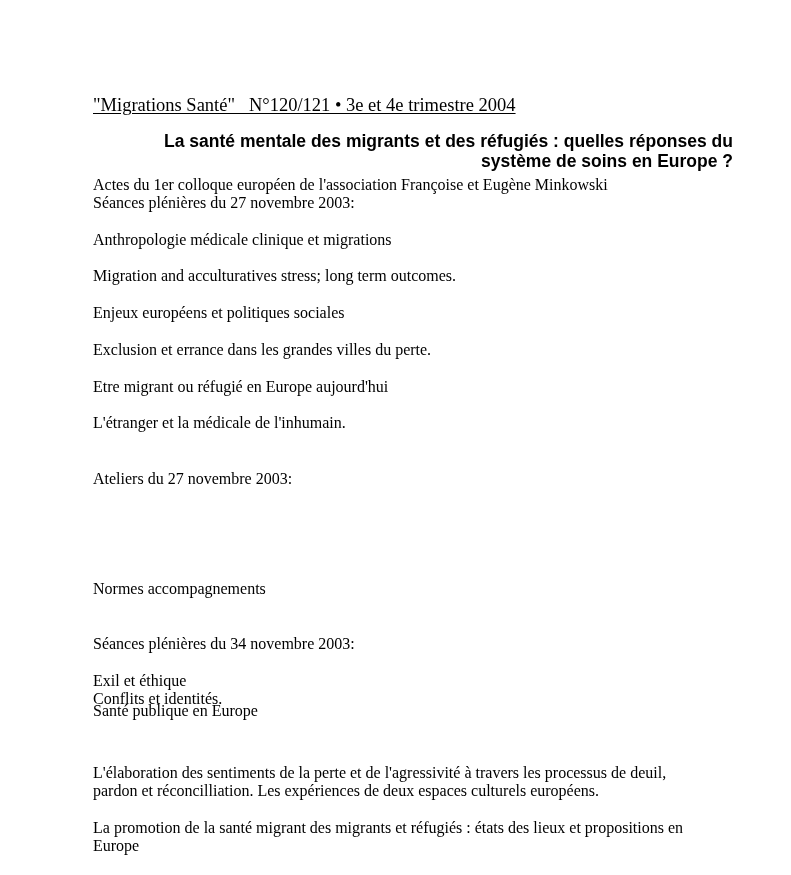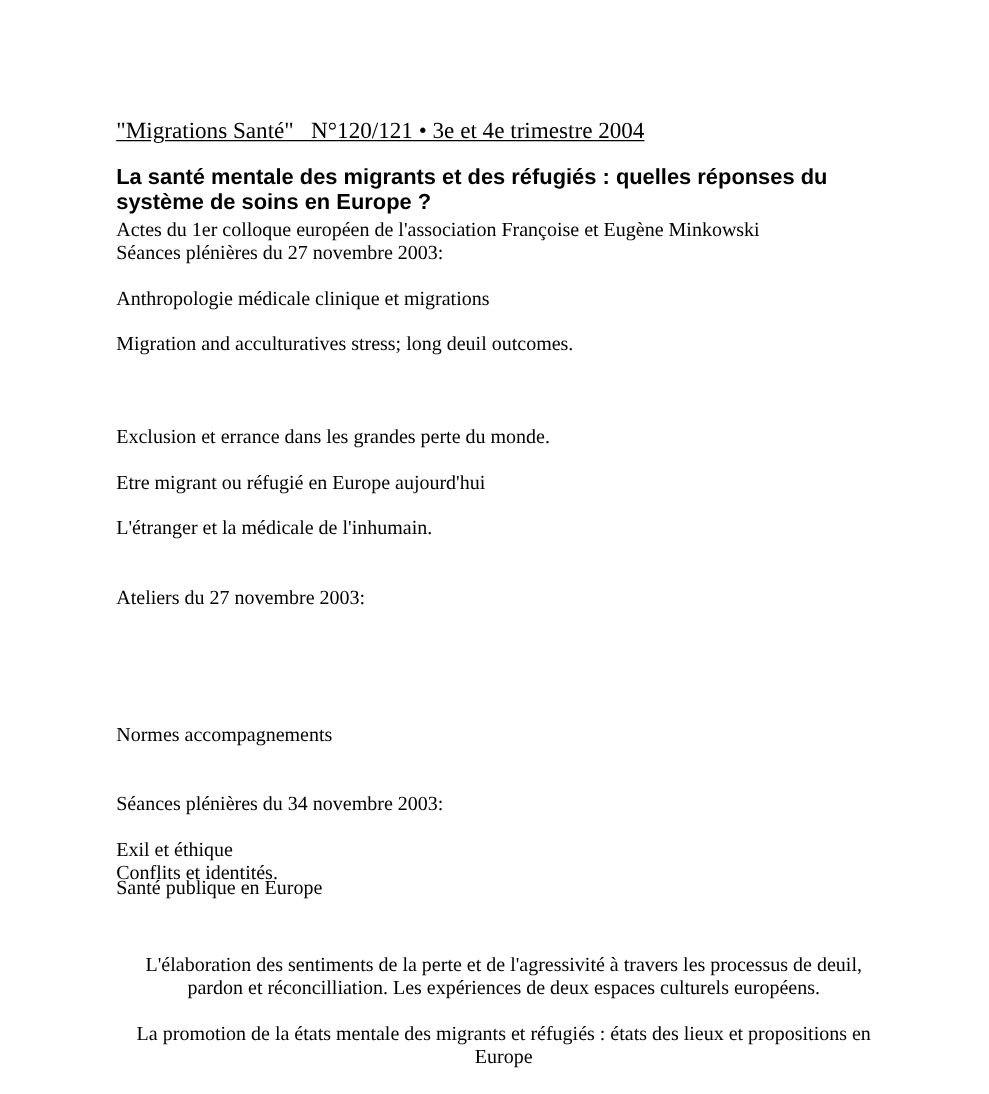--- a/index.html
+++ b/index.html
@@ -6,43 +6,44 @@
     body { width: 791px; height: 875px; position: relative; overflow: hidden; color: #000; }
     .page { position: absolute; left: 0; top: 0; width: 791px; height: 875px; }
     .serif { font-family: "Liberation Serif", serif; font-size: 16px; line-height: 18px; }
     .journal {
       position: absolute; left: 93px; top: 95px;
       font-family: "Liberation Serif", serif; font-size: 18.5px; line-height: 21px;
       text-decoration: underline; text-underline-offset: 2px; white-space: pre;
     }
     .title {
       position: absolute; left: 93px; top: 131px; width: 640px;
-      font-family: "Liberation Sans", sans-serif; font-weight: bold; font-size: 17.5px; line-height: 20px;
+      font-family: "Liberation Sans", sans-serif; font-weight: bold; font-size: 17.5px; line-height: 20px; text-align: right;
     }
     .line { position: absolute; left: 93px; white-space: nowrap; }
-    .para { position: absolute; left: 93px; width: 620px; text-align: center; }
+    .para { position: absolute; left: 93px; width: 620px; }
   </style>
 </head>
 <body>
 
 <div class="page">
   <div class="journal">"Migrations Santé"   N°120/121 • 3e et 4e trimestre 2004</div>
   <div class="title">La santé mentale des migrants et des réfugiés : quelles réponses du système de soins en Europe ?</div>
 
   <div class="serif line" style="top:176px">Actes du 1er colloque européen de l'association Françoise et Eugène Minkowski</div>
   <div class="serif line" style="top:194px">Séances plénières du 27 novembre 2003:</div>
 
   <div class="serif line" style="top:231px">Anthropologie médicale clinique et migrations</div>
-  <div class="serif line" style="top:267px">Migration and acculturatives stress; long deuil outcomes.</div>
-  <div class="serif line" style="top:341px">Exclusion et errance dans les grandes perte du monde.</div>
+  <div class="serif line" style="top:267px">Migration and acculturatives stress; long term outcomes.</div>
+  <div class="serif line" style="top:304px">Enjeux européens et politiques sociales</div>
+  <div class="serif line" style="top:341px">Exclusion et errance dans les grandes villes du perte.</div>
   <div class="serif line" style="top:378px">Etre migrant ou réfugié en Europe aujourd'hui</div>
   <div class="serif line" style="top:414px">L'étranger et la médicale de l'inhumain.</div>
 
   <div class="serif line" style="top:470px">Ateliers du 27 novembre 2003:</div>
   <div class="serif line" style="top:580px">Normes accompagnements</div>
 
   <div class="serif line" style="top:635px">Séances plénières du 34 novembre 2003:</div>
   <div class="serif line" style="top:672px">Exil et éthique</div>
   <div class="serif line" style="top:690px">Conflits et identités.</div>
   <div class="serif line" style="top:702px">Santé publique en Europe</div>
   <div class="serif para" style="top:764px">L'élaboration des sentiments de la perte et de l'agressivité à travers les processus de deuil, pardon et réconcilliation. Les expériences de deux espaces culturels européens.</div>
-  <div class="serif para" style="top:819px">La promotion de la états mentale des migrants et réfugiés : états des lieux et propositions en Europe</div>
+  <div class="serif para" style="top:819px">La promotion de la santé migrant des migrants et réfugiés : états des lieux et propositions en Europe</div>
 </div>
 
 </body></html>

